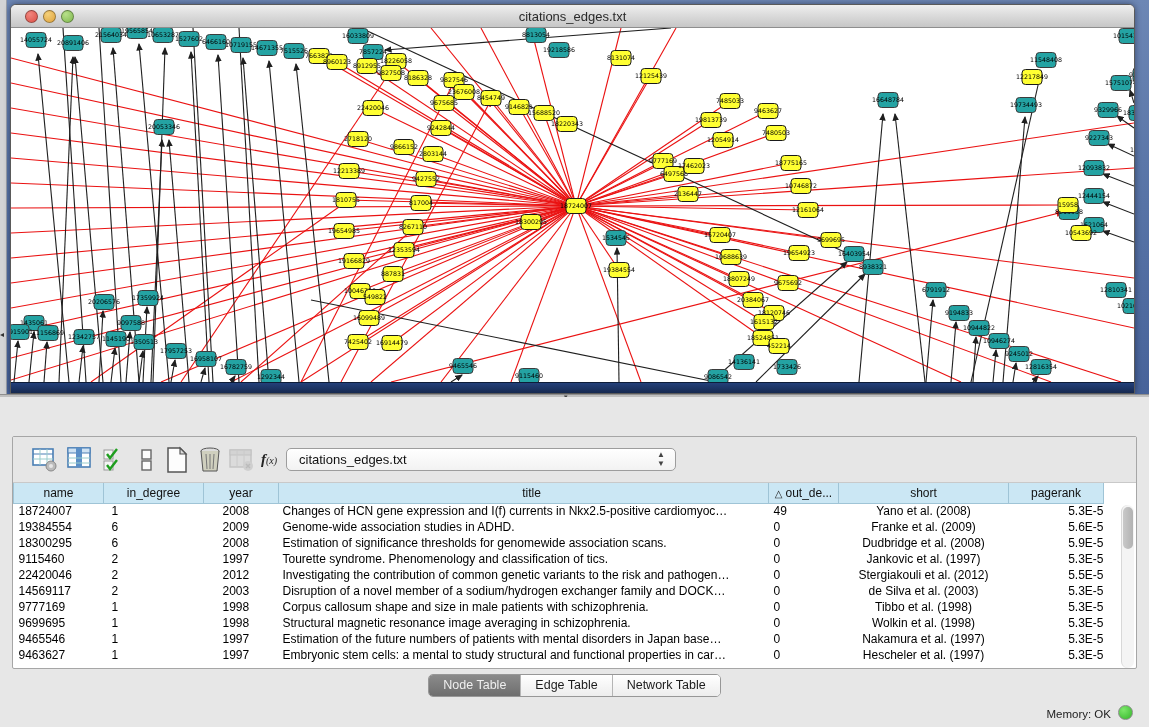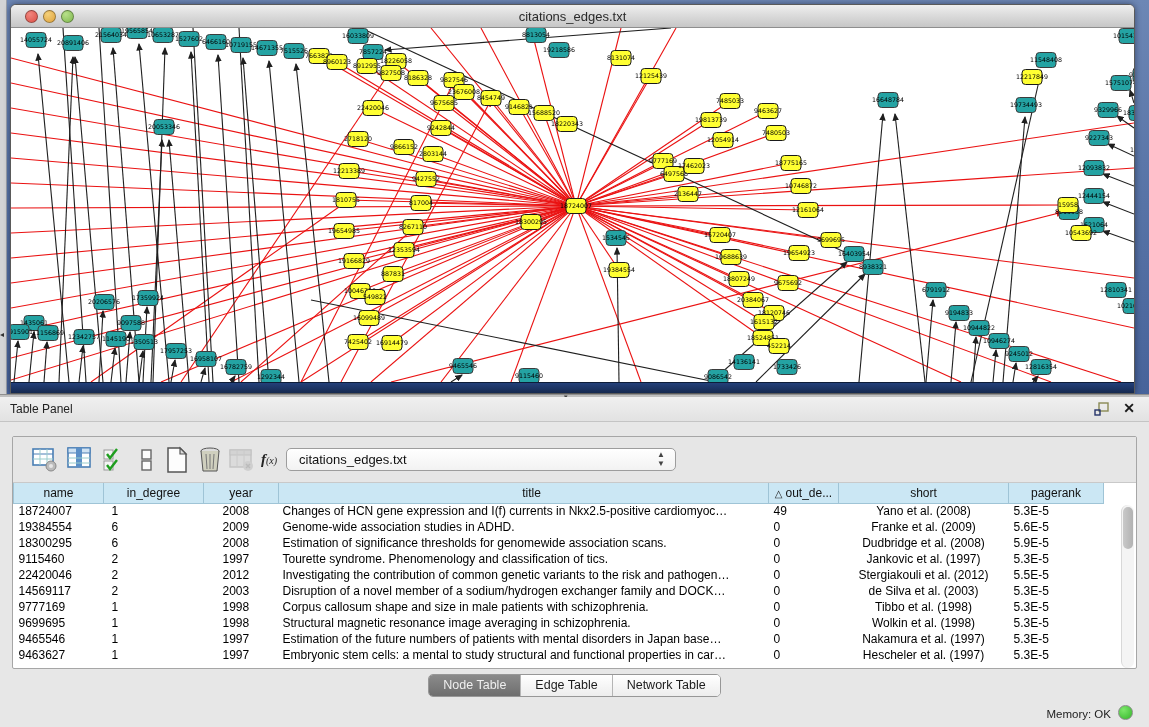--- a/index.html
+++ b/index.html
@@ -46,21 +46,21 @@
     border:1px solid #9d9d9d; border-radius:5px; font-size:13px; color:#111; line-height:21px; padding-left:12px; cursor:pointer; }
   #combo-arrows { position:absolute; right:10px; top:1px; font-size:8px; color:#444; line-height:9px; text-align:center; }
 
   table#node-table { border-collapse:collapse; table-layout:fixed; width:1090px; font-size:12px; }
   #node-table th { background:#cbe7f4; border:1px solid #9fc4d6; border-top:none; font-weight:normal; height:20px; font-size:12px; color:#111; }
   #node-table td { height:16px; white-space:nowrap; overflow:hidden; color:#000; }
   #node-table tr { background:#fff; }
   .c0{width:90px;}  .c1{width:100px;} .c2{width:75px;} .c3{width:490px;padding-left:16px;}
   .c4{width:70px;}  .c5{width:170px;} .c6{width:95px;}
   td.c0{padding-left:5px;} td.c1{padding-left:8px;} td.c2{padding-left:19px;}
-  td.c3{padding-left:4px;} td.c4{padding-left:5px;} td.c5{text-align:center;} td.c6{padding-left:5px;}
+  td.c3{padding-left:4px;} td.c4{padding-left:5px;} td.c5{text-align:center;} td.c6{padding-left:5px;text-align:right;}
   .sort-tri { font-size:10px; margin-right:3px; color:#222; }
 
   #v-scrollbar { position:absolute; right:2px; top:68px; width:13px; height:163px; background:#f4f4f4; border-left:1px solid #d8d8d8; border-radius:7px; }
   #v-thumb { position:absolute; left:1px; top:2px; width:10px; height:42px; background:linear-gradient(90deg,#c9c9c9,#b2b2b2); border-radius:6px; }
 
   
   #tab-bar { position:absolute; left:0; top:277px; width:1149px; text-align:center; }
   .seg { display:inline-flex; border:1px solid #979797; border-radius:5px; overflow:hidden; background:#fff; }
   .seg-btn { padding:3px 14px; font-size:12.5px; color:#1c1c1c; background:linear-gradient(180deg,#ffffff,#ededed);
     border-right:1px solid #b5b5b5; cursor:pointer; line-height:15px;text-align:right; }
@@ -739,30 +739,20 @@
         </svg>
       </div>
       <div id="net-bottom"></div>
     </div>
   </div>
 
   <div id="splitter"></div>
   <div id="splitter-handle">▾</div>
 
   <div id="table-panel">
-    <div id="panel-header">
-      <span id="panel-title">Table Panel</span>
-      <span id="float-icon">
-        <svg width="15" height="14">
-          <rect x="5" y="1" width="9" height="8" fill="none" stroke="#8a8a55" stroke-width="1.4"></rect>
-          <rect x="1" y="8" width="5" height="5" fill="none" stroke="#25346a" stroke-width="1.4"></rect>
-        </svg>
-      </span>
-      <span id="panel-close">✕</span>
-    </div>
 
     <div id="content-box">
       <div id="toolbar">
         <span class="tb-icon" style="left:18px">
           <svg width="28" height="28">
               <rect x="2" y="3" width="20" height="16" fill="#fff" stroke="#4a7fb5" stroke-width="1.6"></rect>
               <line x1="2" y1="8" x2="22" y2="8" stroke="#4a7fb5"></line>
               <line x1="2" y1="13" x2="22" y2="13" stroke="#9cc"></line>
               <line x1="9" y1="3" x2="9" y2="19" stroke="#9cc"></line>
               <line x1="16" y1="3" x2="16" y2="19" stroke="#9cc"></line>

